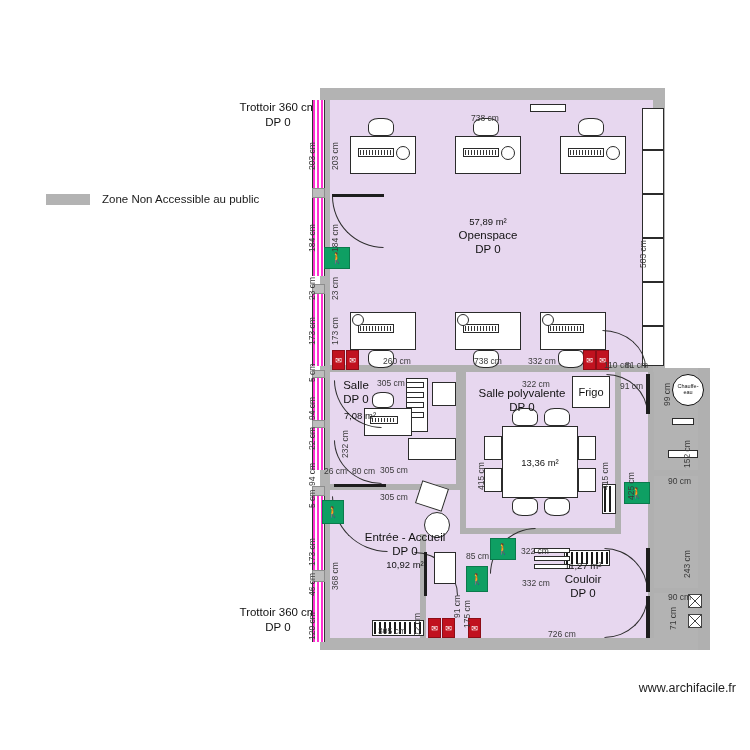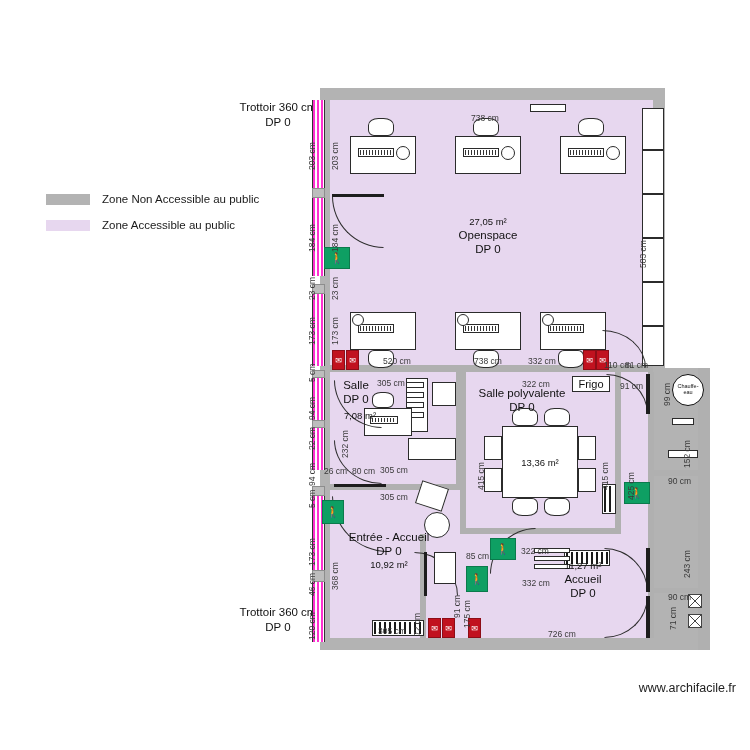--- a/index.html
+++ b/index.html
@@ -125,24 +125,20 @@
 </head>
 <body>
 
 <div id="page">
 
   <div class="legend">
     <div class="legend-row">
       <span class="swatch sw-grey"></span>
       <span class="legend-label">Zone Non Accessible au public</span>
     </div>
-    <div class="legend-row">
-      <span class="swatch sw-lilac"></span>
-      <span class="legend-label">Zone Accessible au public</span>
-    </div>
   </div>
 
   <div class="note" style="left:228px; top:100px; width:100px;">
     <div>Trottoir 360 cm</div>
     <div>DP 0</div>
   </div>
   <div class="note" style="left:228px; top:605px; width:100px;">
     <div>Trottoir 360 cm</div>
     <div>DP 0</div>
   </div>
@@ -252,21 +248,21 @@
     <div class="furn" style="left:484px; top:436px; width:18px; height:24px;"></div>
     <div class="furn" style="left:484px; top:468px; width:18px; height:24px;"></div>
     <div class="furn" style="left:578px; top:436px; width:18px; height:24px;"></div>
     <div class="furn" style="left:578px; top:468px; width:18px; height:24px;"></div>
     <div class="shelf" style="left:602px; top:484px; width:14px; height:30px;"></div>
     <div class="shelf" style="left:564px; top:550px; width:46px; height:16px;"></div>
     <div class="furn" style="left:534px; top:548px; width:36px; height:5px;"></div>
     <div class="furn" style="left:534px; top:556px; width:36px; height:5px;"></div>
     <div class="furn" style="left:534px; top:564px; width:36px; height:5px;"></div>
     <div class="door-arc" style="left:490px; top:528px; width:46px; height:46px; border-color:#2b2b2b; border-bottom-color:transparent; border-right-color:transparent; border-radius:100% 0 0 0;"></div>
-    <div class="boxlabel" style="left:572px; top:376px; width:38px; height:16px;">Frigo</div>
+    <div class="boxlabel" style="left:572px; top:376px; width:38px; height:32px;">Frigo</div>
 
     <div class="furn" style="left:418px; top:484px; width:28px; height:24px; transform:rotate(18deg);"></div>
     <div class="furn" style="left:424px; top:512px; width:26px; height:26px; border-radius:50%;"></div>
     <div class="door-arc" style="left:332px; top:496px; width:56px; height:56px; border-color:#2b2b2b; border-top-color:transparent; border-right-color:transparent; border-radius:0 0 0 100%;"></div>
     <div class="door-arc" style="left:414px; top:552px; width:44px; height:44px; border-color:#2b2b2b; border-bottom-color:transparent; border-left-color:transparent; border-radius:0 100% 0 0;"></div>
     <div class="door-leaf" style="left:424px; top:552px; width:3px; height:44px;"></div>
     <div class="shelf" style="left:372px; top:620px; width:52px; height:16px;"></div>
     <div class="furn" style="left:434px; top:552px; width:22px; height:32px;"></div>
 
     <div class="door-arc" style="left:604px; top:548px; width:44px; height:44px; border-color:#2b2b2b; border-bottom-color:transparent; border-left-color:transparent; border-radius:0 100% 0 0;"></div>
@@ -290,50 +286,50 @@
 
     <div class="fire" style="left:332px; top:350px; width:13px; height:20px;">✉</div>
     <div class="fire" style="left:346px; top:350px; width:13px; height:20px;">✉</div>
     <div class="fire" style="left:583px; top:350px; width:13px; height:20px;">✉</div>
     <div class="fire" style="left:596px; top:350px; width:13px; height:20px;">✉</div>
     <div class="fire" style="left:428px; top:618px; width:13px; height:20px;">✉</div>
     <div class="fire" style="left:442px; top:618px; width:13px; height:20px;">✉</div>
     <div class="fire" style="left:468px; top:618px; width:13px; height:20px;">✉</div>
 
     <div class="room-label" style="left:428px; top:216px; width:120px;">
-      <span class="room-area">27,05 m²</span>
+      <span class="room-area">57,89 m²</span>
       <span class="room-name">Openspace</span>
       <span class="room-dp">DP 0</span>
     </div>
 
     <div class="room-label" style="left:322px; top:378px; width:68px;">
       <span class="room-name">Salle</span>
       <span class="room-dp">DP 0</span>
     </div>
     <div class="room-label" style="left:332px; top:410px; width:56px;">
       <span class="room-area">7,08 m²</span>
     </div>
 
     <div class="room-label" style="left:462px; top:386px; width:120px;">
       <span class="room-name">Salle polyvalente</span>
       <span class="room-dp">DP 0</span>
     </div>
     <div class="room-label" style="left:500px; top:457px; width:80px;">
       <span class="room-area">13,36 m²</span>
     </div>
 
-    <div class="room-label" style="left:324px; top:530px; width:130px;">
+    <div class="room-label" style="left:340px; top:530px; width:130px;">
       <span class="room-name">Entrée - Accueil</span>
       <span class="room-dp">DP 0</span>
       <span class="room-area">10,92 m²</span>
     </div>
 
     <div class="room-label" style="left:528px; top:560px; width:110px;">
       <span class="room-area">11,27 m²</span>
-      <span class="room-name">Accueil</span>
+      <span class="room-name">Couloir</span>
       <span class="room-dp">DP 0</span>
     </div>
 
     <div class="dim" style="left:471px; top:113px;">738 cm</div>
 
     <div class="dim v" style="left:307px; top:170px;">203 cm</div>
     <div class="dim v" style="left:307px; top:252px;">184 cm</div>
     <div class="dim v" style="left:307px; top:300px;">23 cm</div>
     <div class="dim v" style="left:307px; top:345px;">173 cm</div>
     <div class="dim v" style="left:307px; top:382px;">5 cm</div>
@@ -357,21 +353,21 @@
     <div class="dim v" style="left:638px; top:268px;">583 cm</div>
     <div class="dim" style="left:620px; top:381px;">91 cm</div>
     <div class="dim v" style="left:662px; top:406px;">99 cm</div>
     <div class="dim v" style="left:626px; top:500px;">425 cm</div>
     <div class="dim v" style="left:682px; top:468px;">152 cm</div>
     <div class="dim" style="left:668px; top:476px;">90 cm</div>
     <div class="dim v" style="left:682px; top:578px;">243 cm</div>
     <div class="dim" style="left:668px; top:592px;">90 cm</div>
     <div class="dim v" style="left:668px; top:630px;">71 cm</div>
 
-    <div class="dim" style="left:383px; top:356px;">520 cm</div>
+    <div class="dim" style="left:383px; top:356px;">260 cm</div>
     <div class="dim" style="left:474px; top:356px;">738 cm</div>
     <div class="dim" style="left:528px; top:356px;">332 cm</div>
     <div class="dim" style="left:604px; top:360px;">110 cm</div>
     <div class="dim" style="left:625px; top:360px;">81 cm</div>
 
     <div class="dim" style="left:377px; top:378px;">305 cm</div>
     <div class="dim" style="left:380px; top:465px;">305 cm</div>
     <div class="dim" style="left:380px; top:492px;">305 cm</div>
     <div class="dim" style="left:522px; top:379px;">322 cm</div>
     <div class="dim" style="left:522px; top:578px;">332 cm</div>

